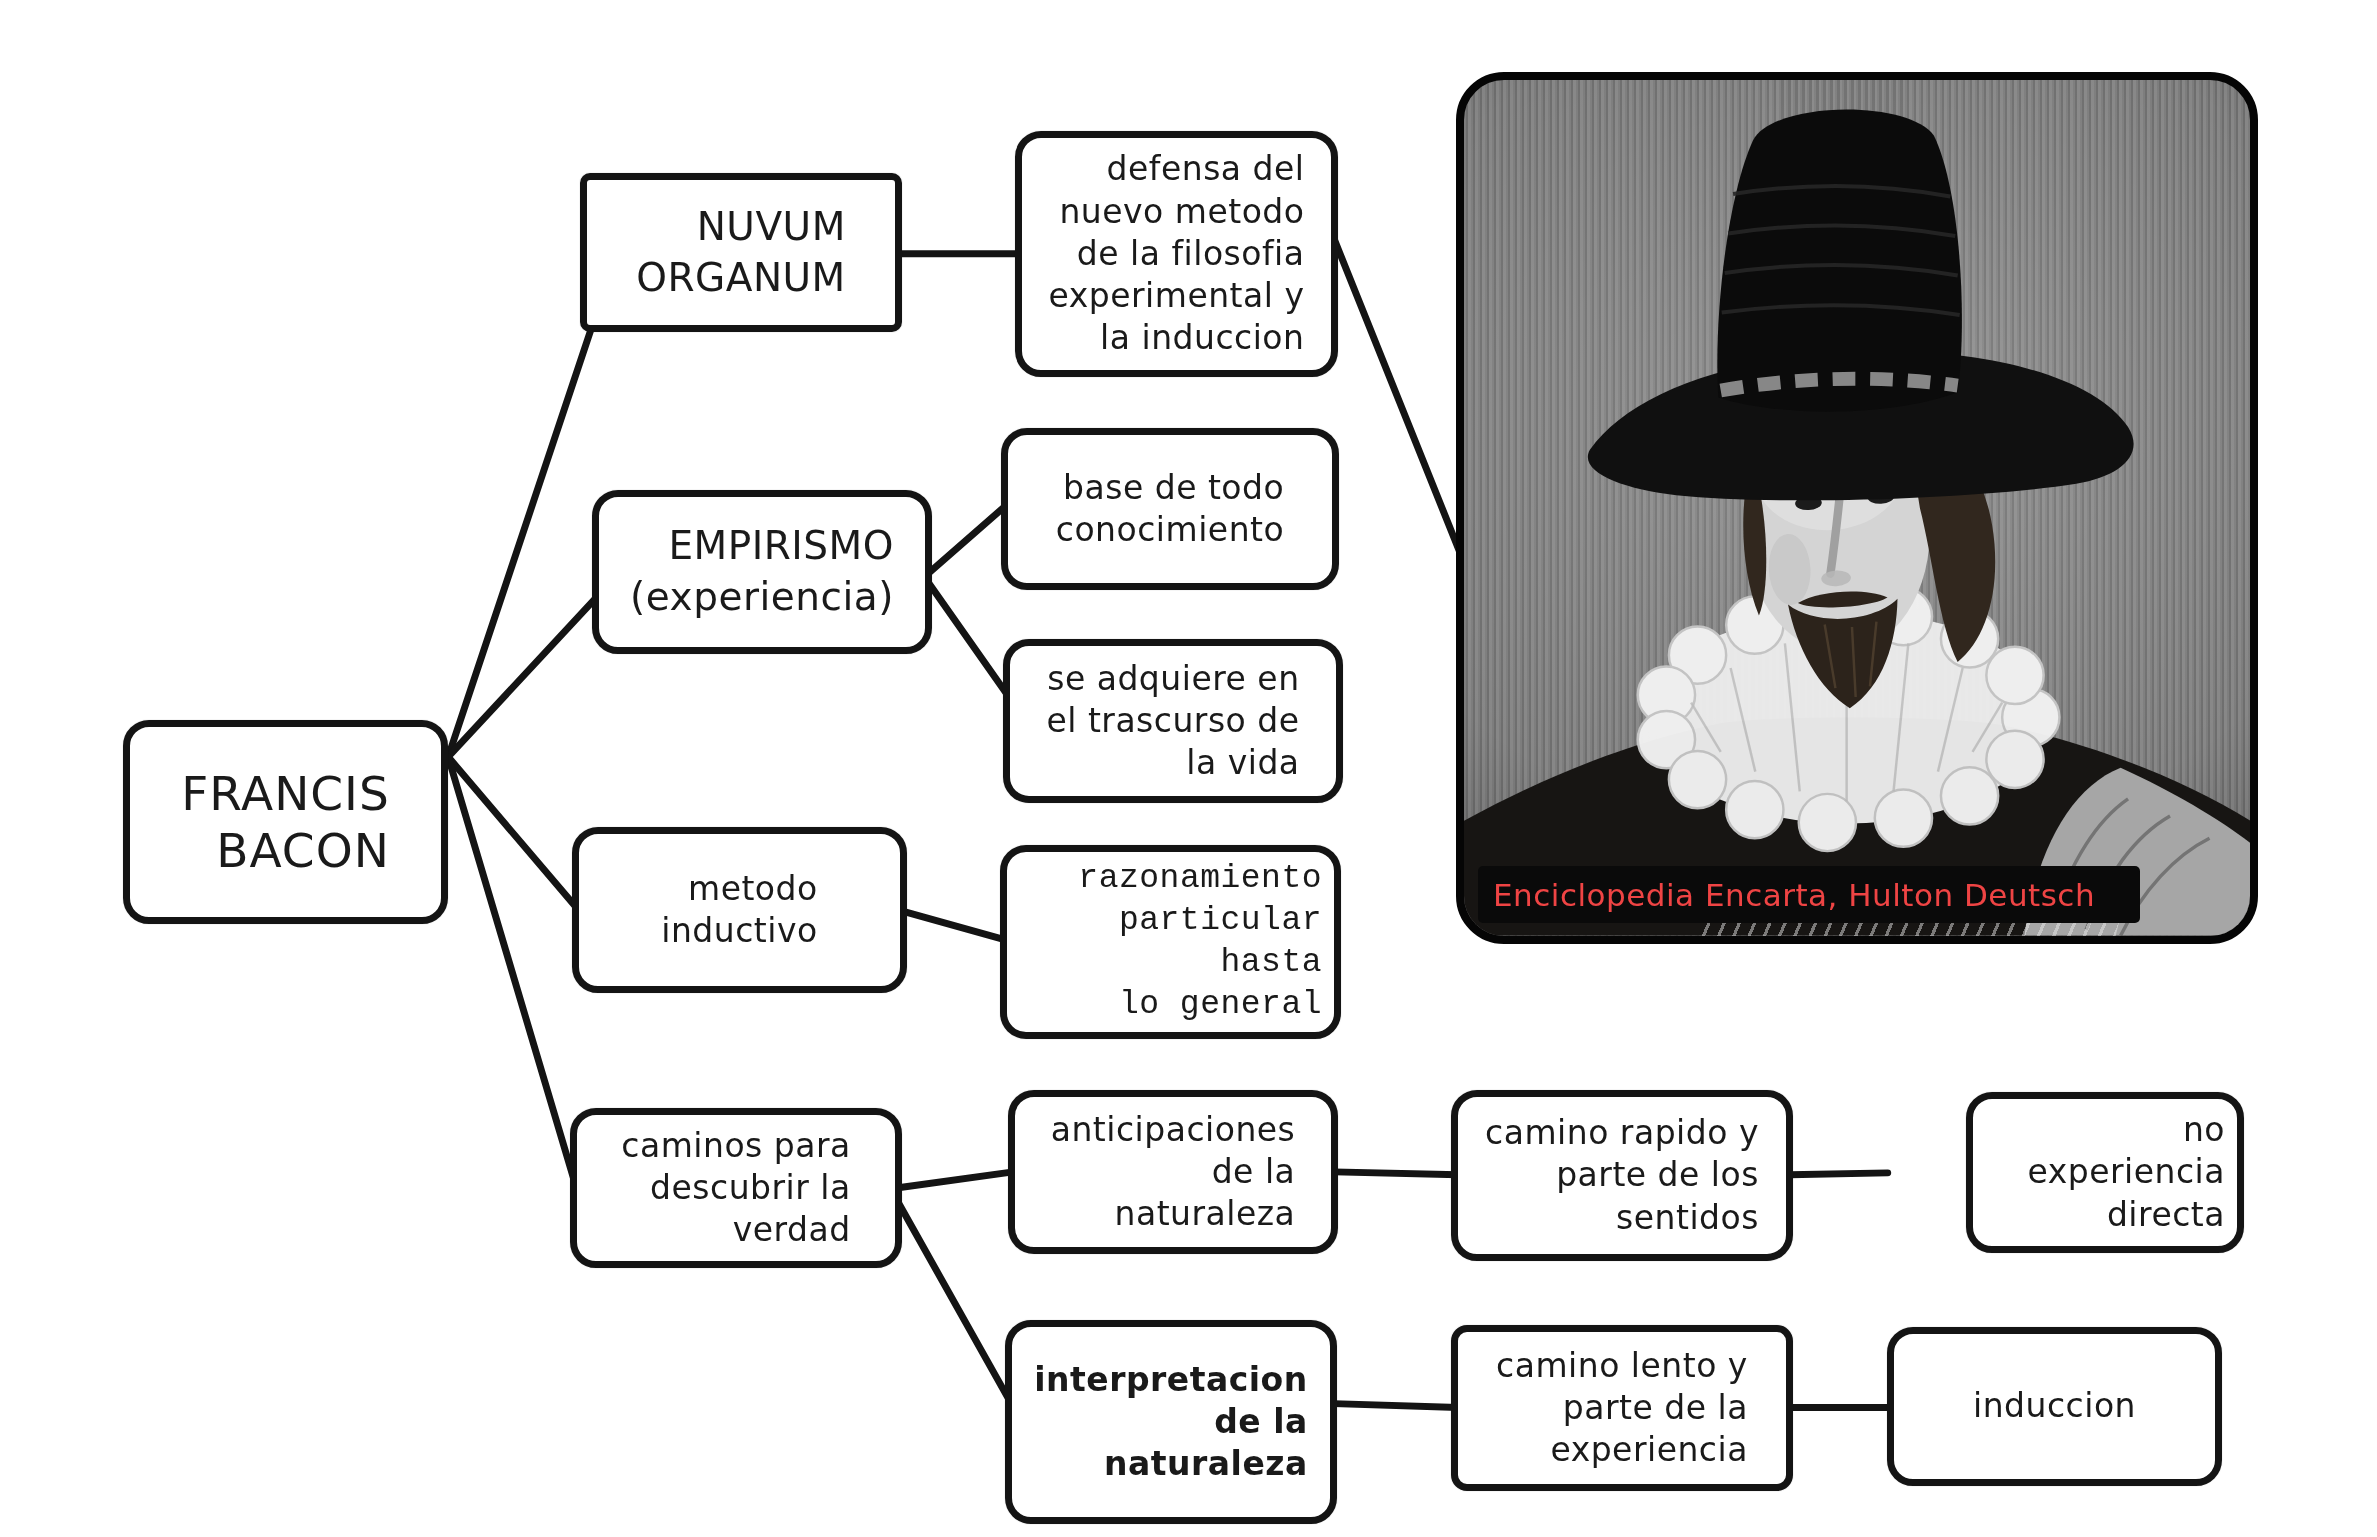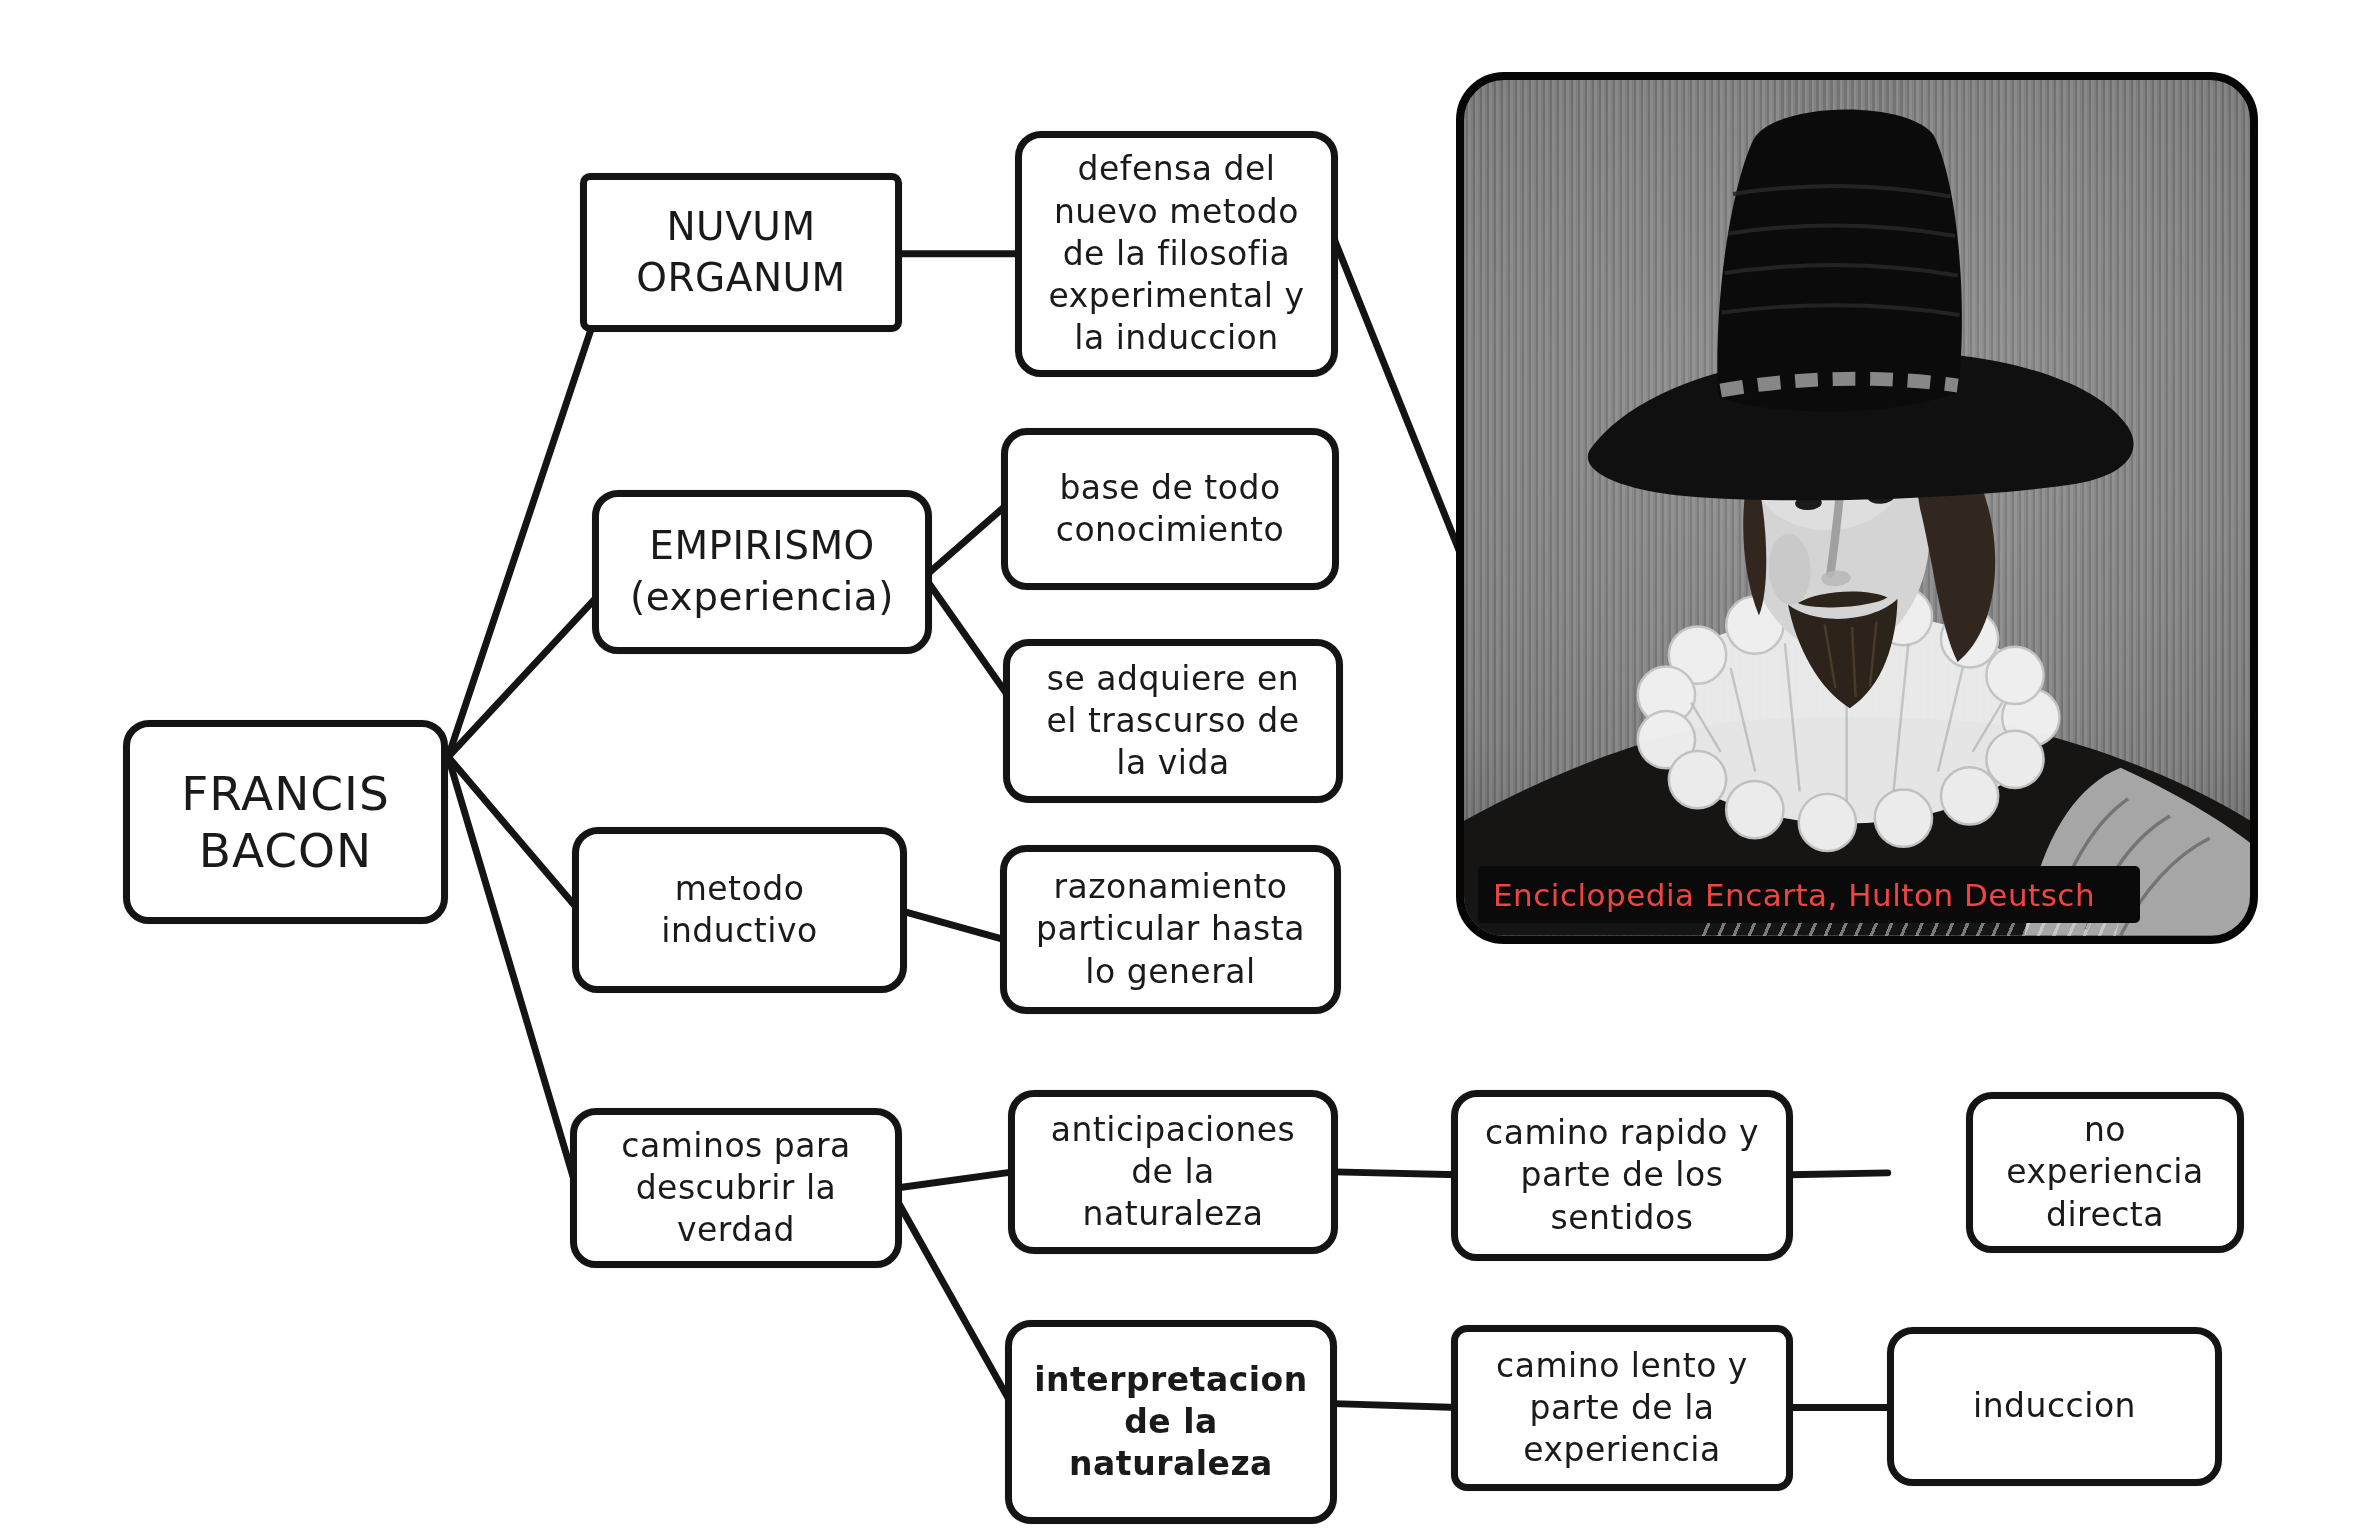--- a/index.html
+++ b/index.html
@@ -9,21 +9,21 @@
     background:#ffffff;
     font-family:"DejaVu Sans","Liberation Sans",sans-serif;
     overflow:hidden;
   }
   #edges{position:absolute;left:0;top:0;width:2377px;height:1538px;z-index:0;}
   #edges line{stroke:#141414;stroke-width:14;stroke-linecap:round;}
   .node{
     position:absolute;z-index:2;box-sizing:border-box;
     background:#ffffff;border:7px solid #141414;border-radius:26px;
     display:flex;align-items:center;justify-content:center;
-    text-align:center;color:#1a1a1a;
+    text-align:right;color:#1a1a1a;
     font-size:33px;line-height:1.28;letter-spacing:0.5px;
     white-space:pre-line;padding:4px 12px;
     box-shadow:0 0 0 1px rgba(0,0,0,0.04);
   }
   .node.caps{font-size:39px;line-height:1.3;}
   .node.root{font-size:47px;line-height:1.22;letter-spacing:1px;}
   
   #portrait{
     position:absolute;z-index:1;box-sizing:border-box;
     left:1456px;top:72px;width:802px;height:872px;
@@ -89,21 +89,21 @@
   <div class="node" style="left:1001px;top:428px;width:338px;height:162px;">base de todo
 conocimiento</div>
 
   <div class="node" style="left:1003px;top:639px;width:340px;height:164px;">se adquiere en
 el trascurso de
 la vida</div>
 
   <div class="node" style="left:572px;top:827px;width:335px;height:166px;">metodo
 inductivo</div>
 
-  <div class="node" style="left:1000px;top:845px;width:341px;height:169px;">razonamiento
+  <div class="node" style="left:1000px;top:845px;width:341px;height:194px;font-family:Liberation Mono, monospace;">razonamiento
 particular hasta
 lo general</div>
 
   <div class="node" style="left:570px;top:1108px;width:332px;height:160px;">caminos para
 descubrir la
 verdad</div>
 
   <div class="node" style="left:1008px;top:1090px;width:330px;height:164px;">anticipaciones
 de la
 naturaleza</div>

